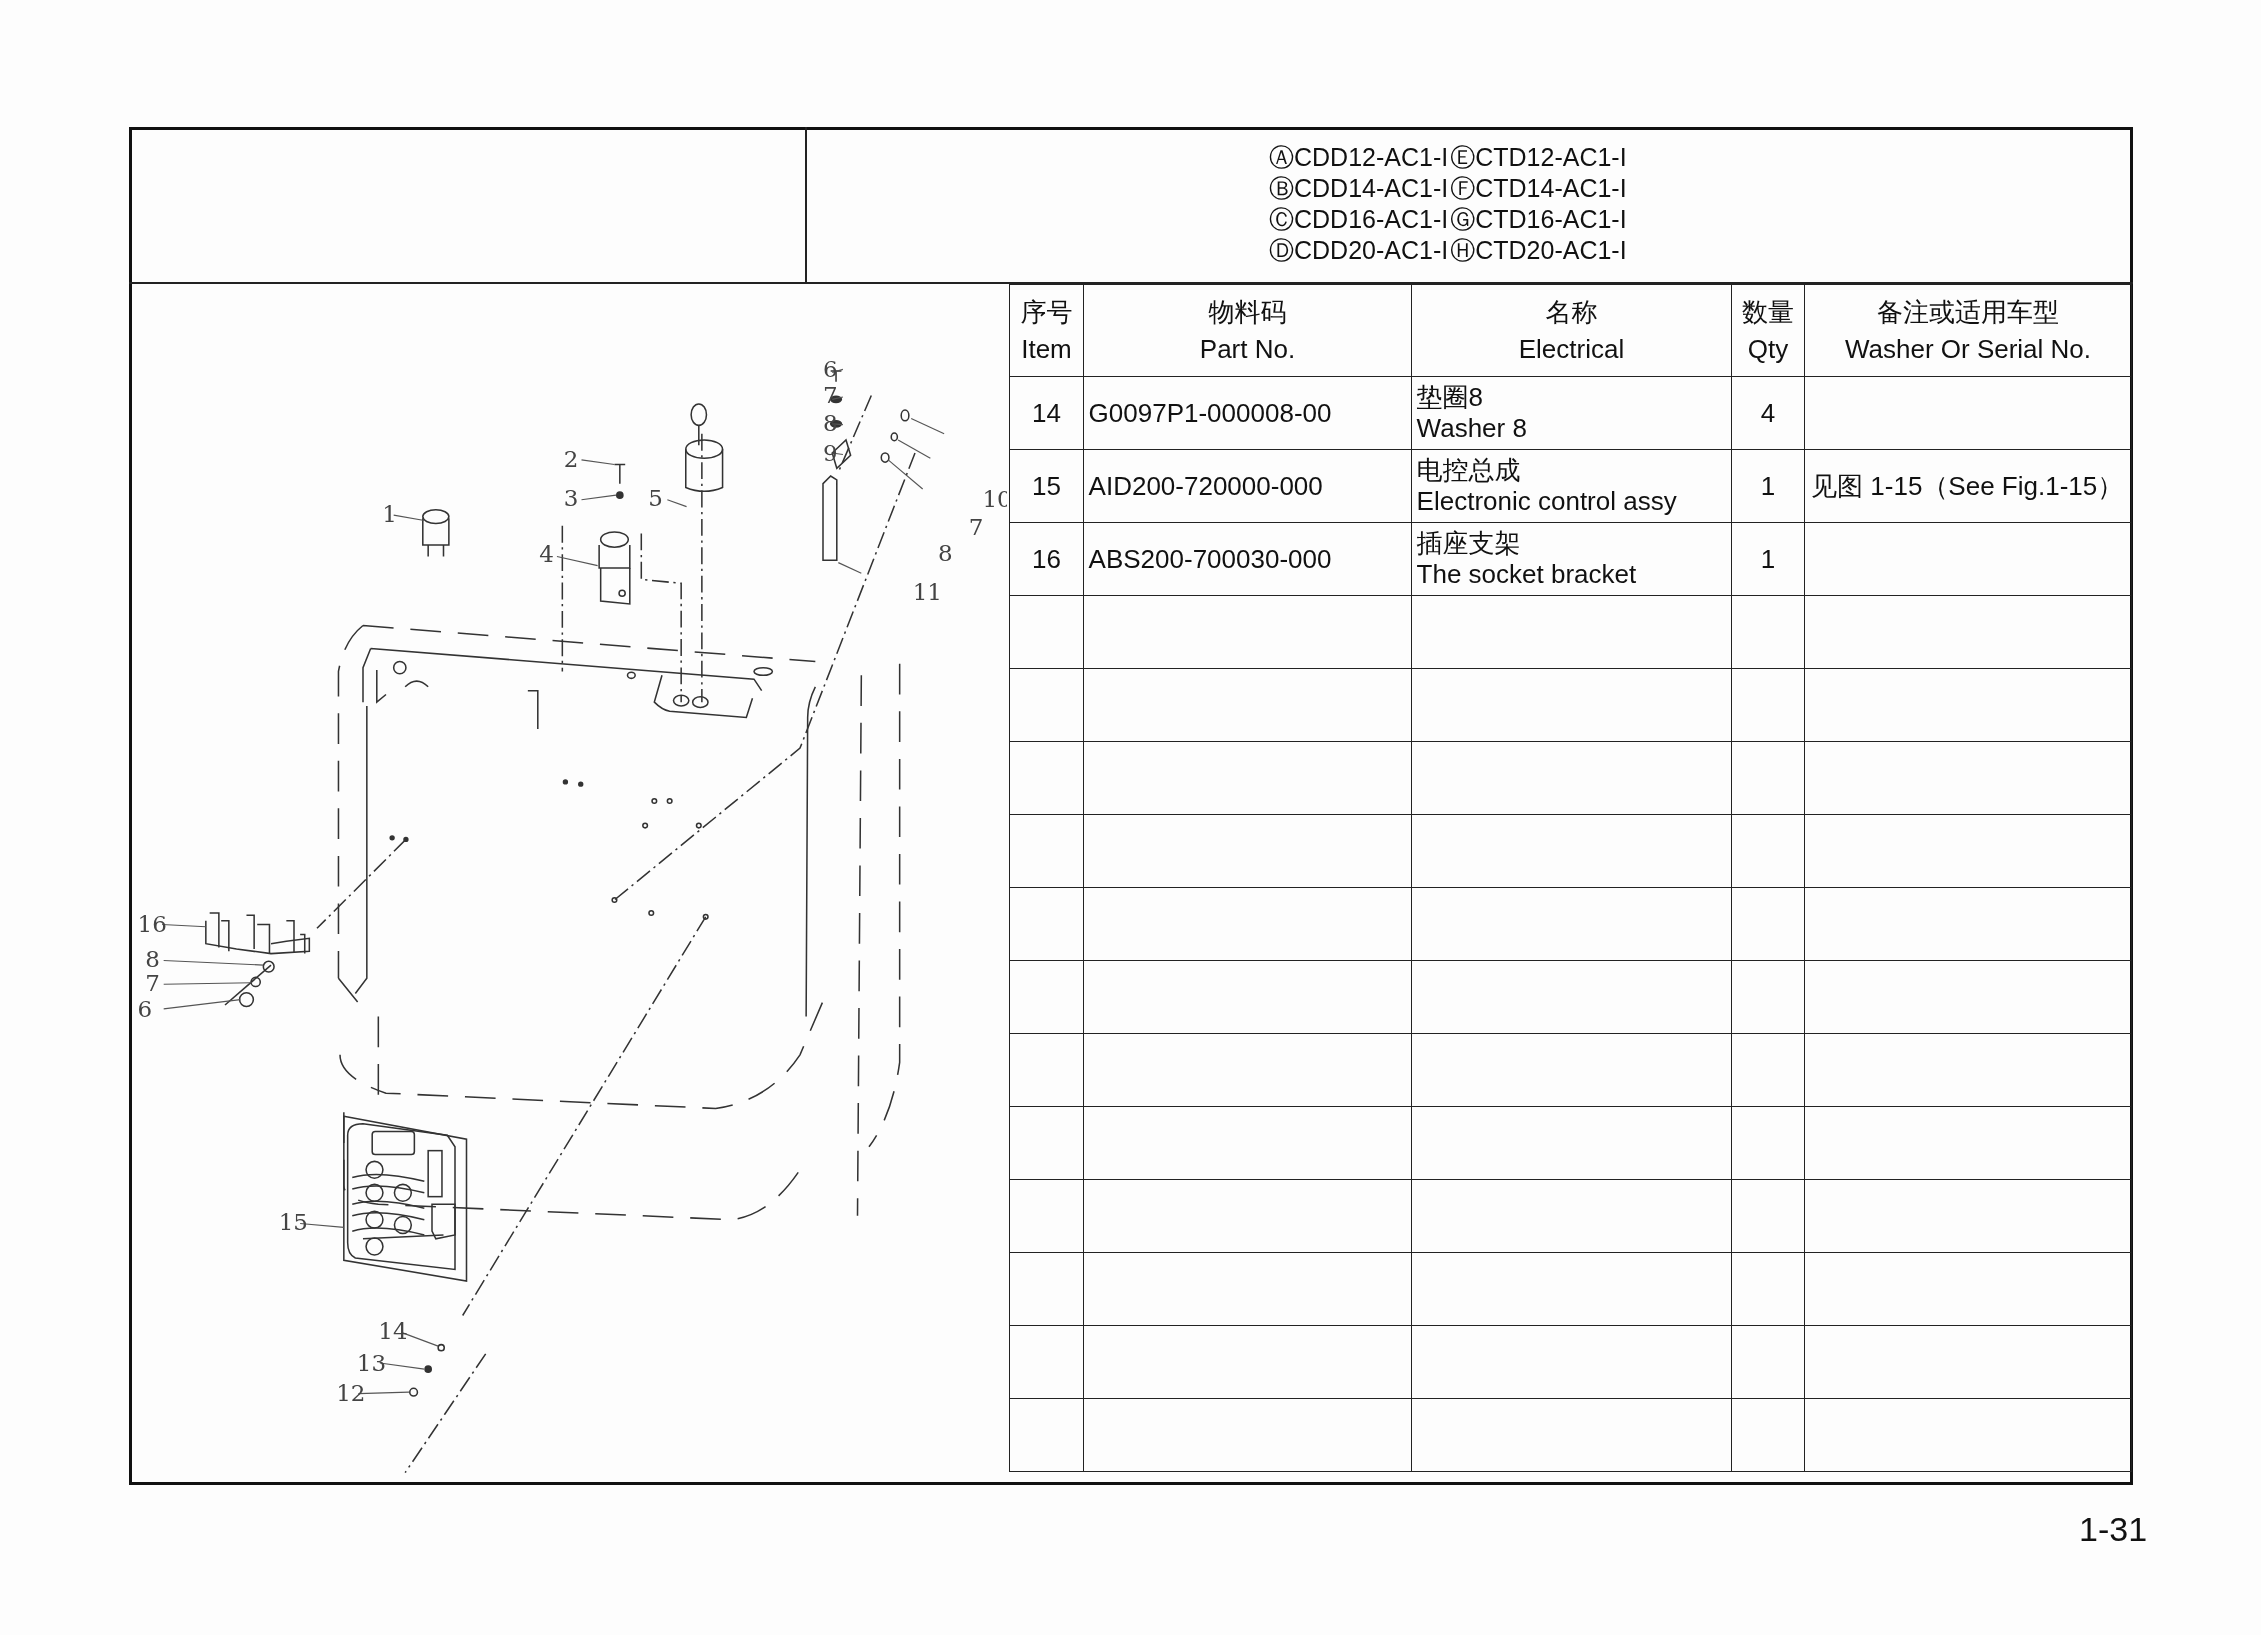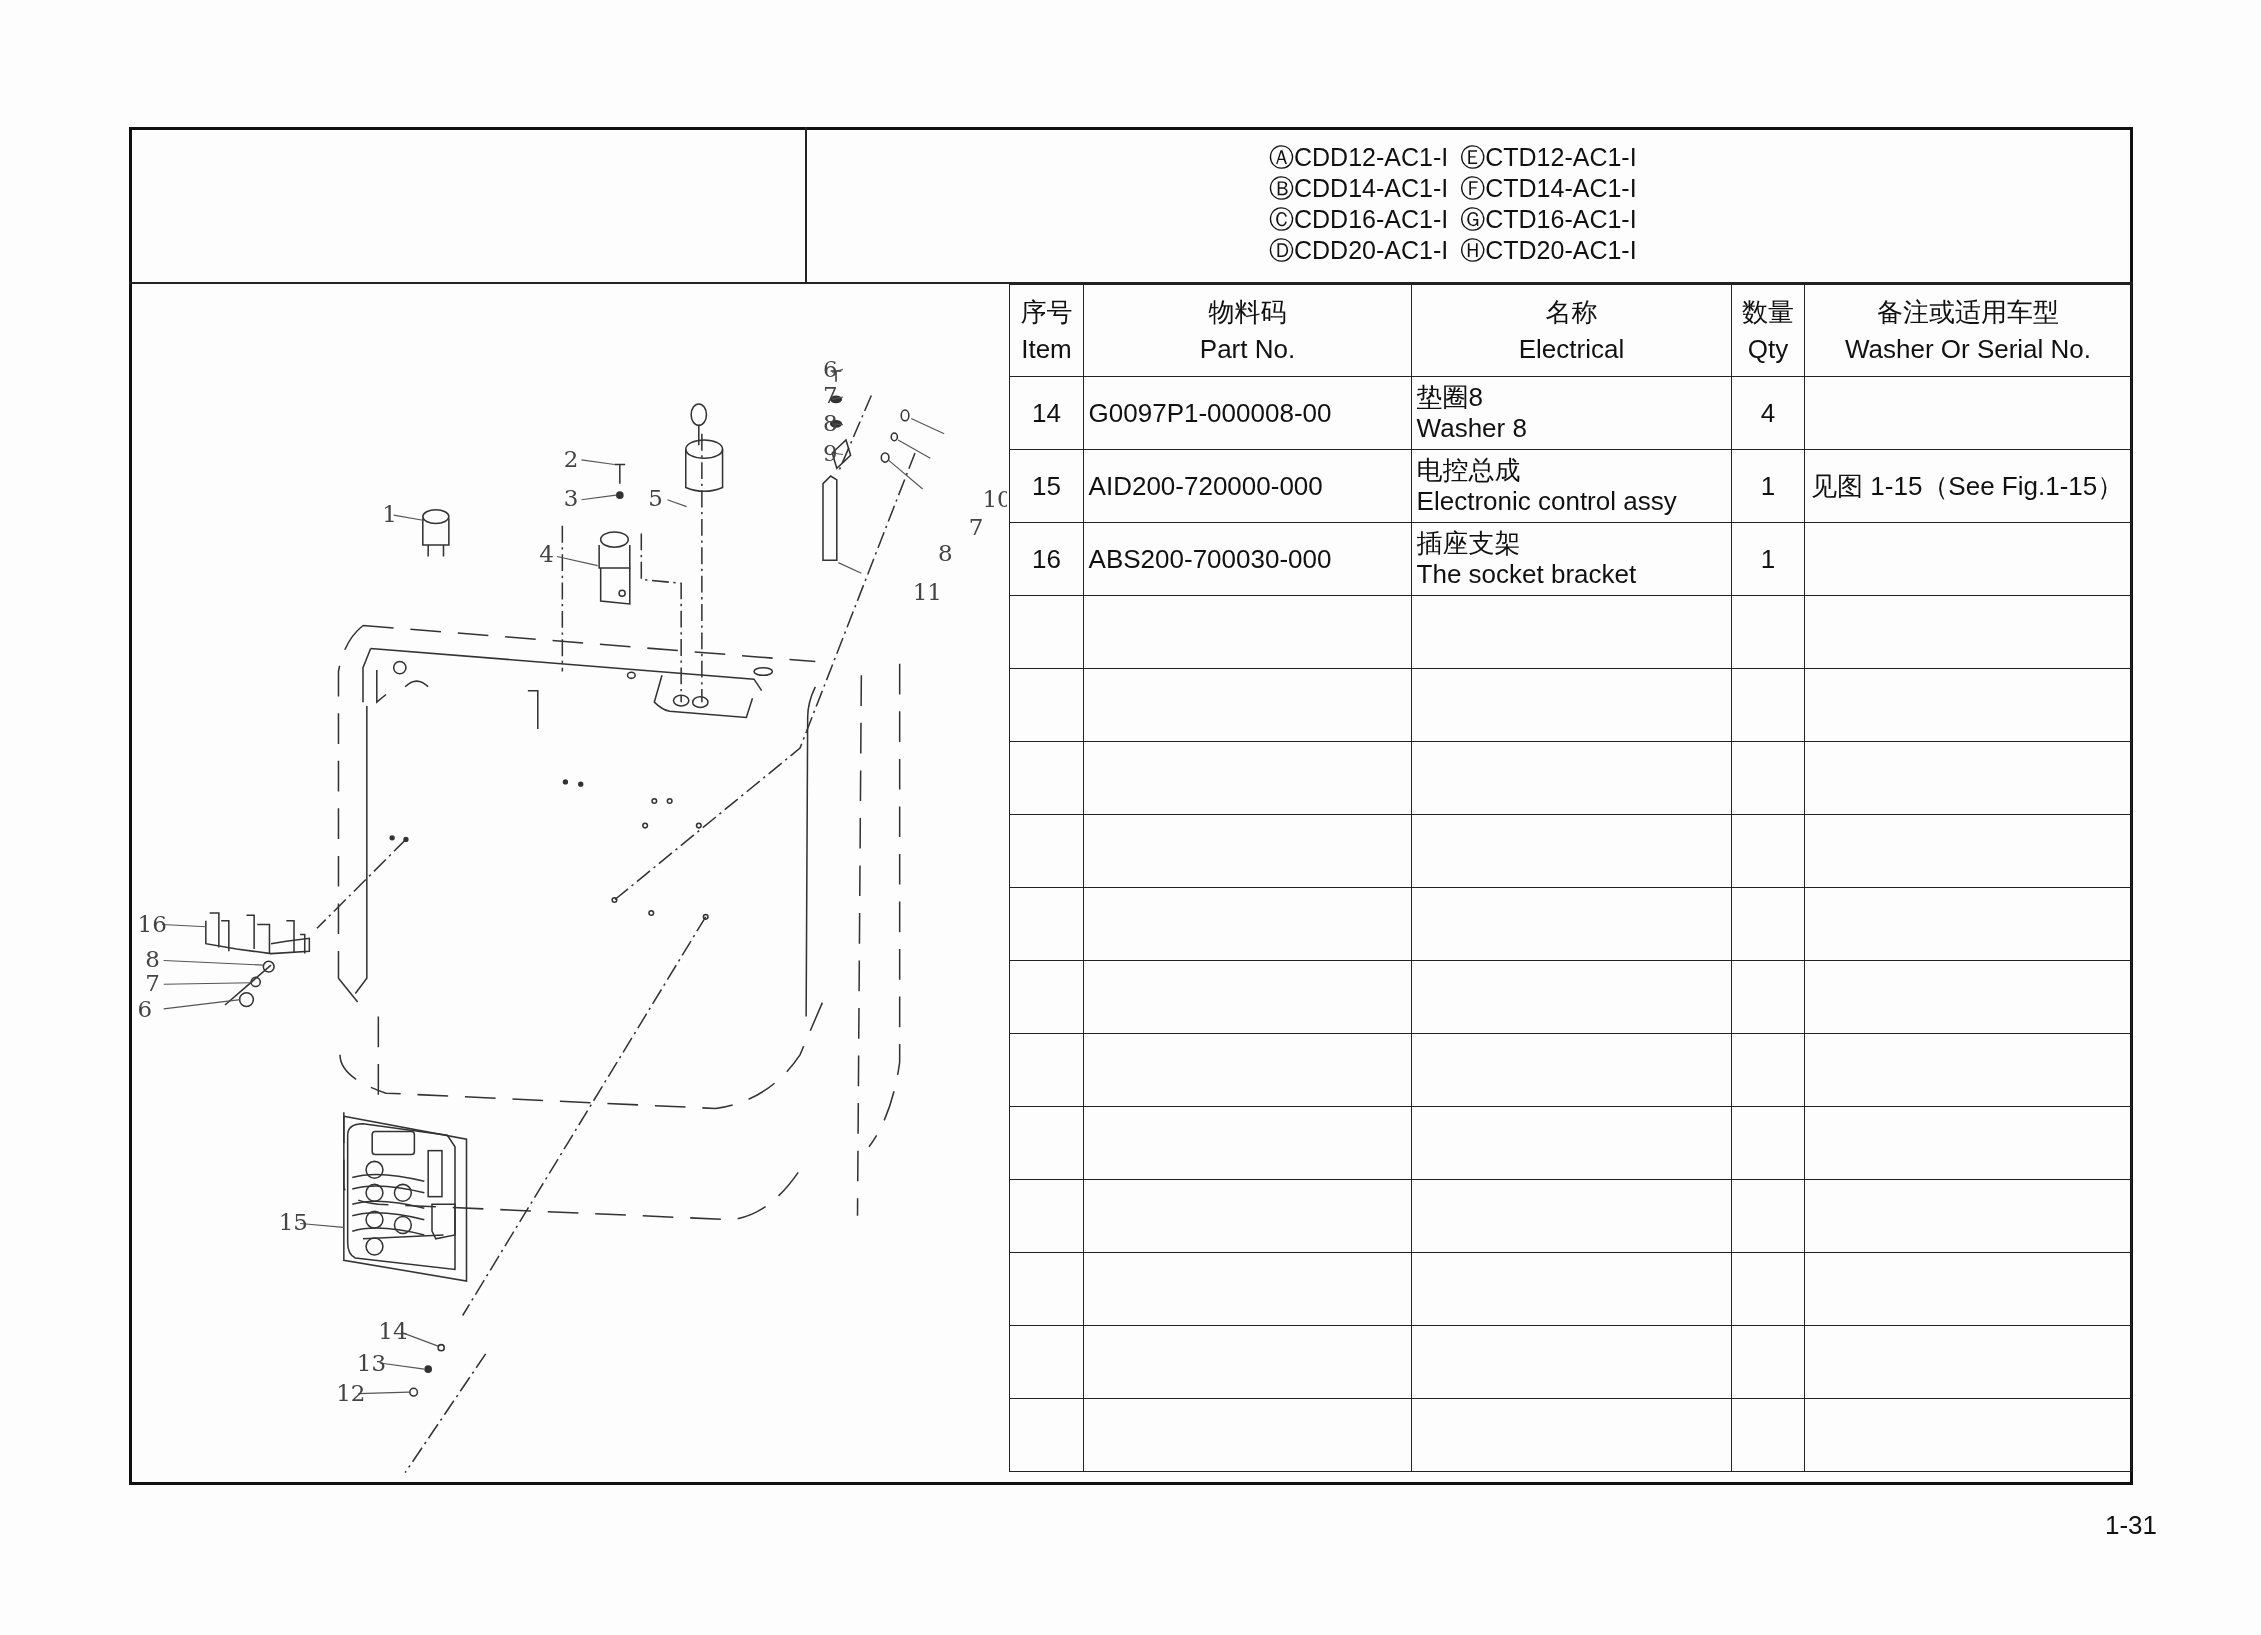--- a/index.html
+++ b/index.html
@@ -8,30 +8,30 @@
   .frame { position: absolute; left: 129px; top: 127px; width: 2004px; height: 1358px;
            border: 3.8px solid #111; box-sizing: border-box; }
   .hline { position: absolute; background: #222; }
   .vline { position: absolute; background: #222; }
   .title-block { position: absolute; left: 140px; top: 157px; }
   .title-line { font-size: 31px; line-height: 51px; white-space: nowrap; }
   .title-line .num { font-weight: bold; display: inline-block; width: 127px; }
   .title-line.en { font-weight: bold; }
   .title-line .cn-prefix { margin-right: 7.7px; }
   .models { position: absolute; left: 1269px; top: 142px; font-size: 25px; line-height: 31px; white-space: nowrap; }
-  .models .pair span + span { margin-left: 12px; }
+  .models .pair span + span { margin-left: 2px; }
   table.parts { position: absolute; left: 1009px; top: 284px; width: 1121px; border-collapse: collapse; table-layout: fixed; }
   table.parts td, table.parts th { border: 1.5px solid #222; padding: 0; font-weight: normal; font-size: 26px; }
   table.parts th { height: 91px; text-align: center; line-height: 37px; }
   table.parts td { height: 72px; vertical-align: middle; }
   td.c-item, td.c-qty { text-align: center; }
   td.c-part { padding-left: 4.6px !important; }
   td.c-desc { padding-left: 4.6px !important; line-height: 31px; margin-left: 44px; }
   td.c-rem { padding-left: 6.1px !important; white-space: nowrap; }
-  .page-num { position: absolute; left: 2079px; top: 1510px; font-size: 26px; margin-left: 26px; }
+  .page-num { position: absolute; left: 2079px; top: 1510px; font-size: 34px; }
   svg.diagram { position: absolute; left: 133px; top: 288px; }
   .callout { font-family: "DejaVu Serif", serif; font-size: 30px; fill: #444; font-weight: normal; }
 </style>
 </head>
 <body>
 
 <div class="frame"></div>
 
 <div class="hline" style="left:129px; top:282px; width:2004px; height:2.3px;"></div>
 

